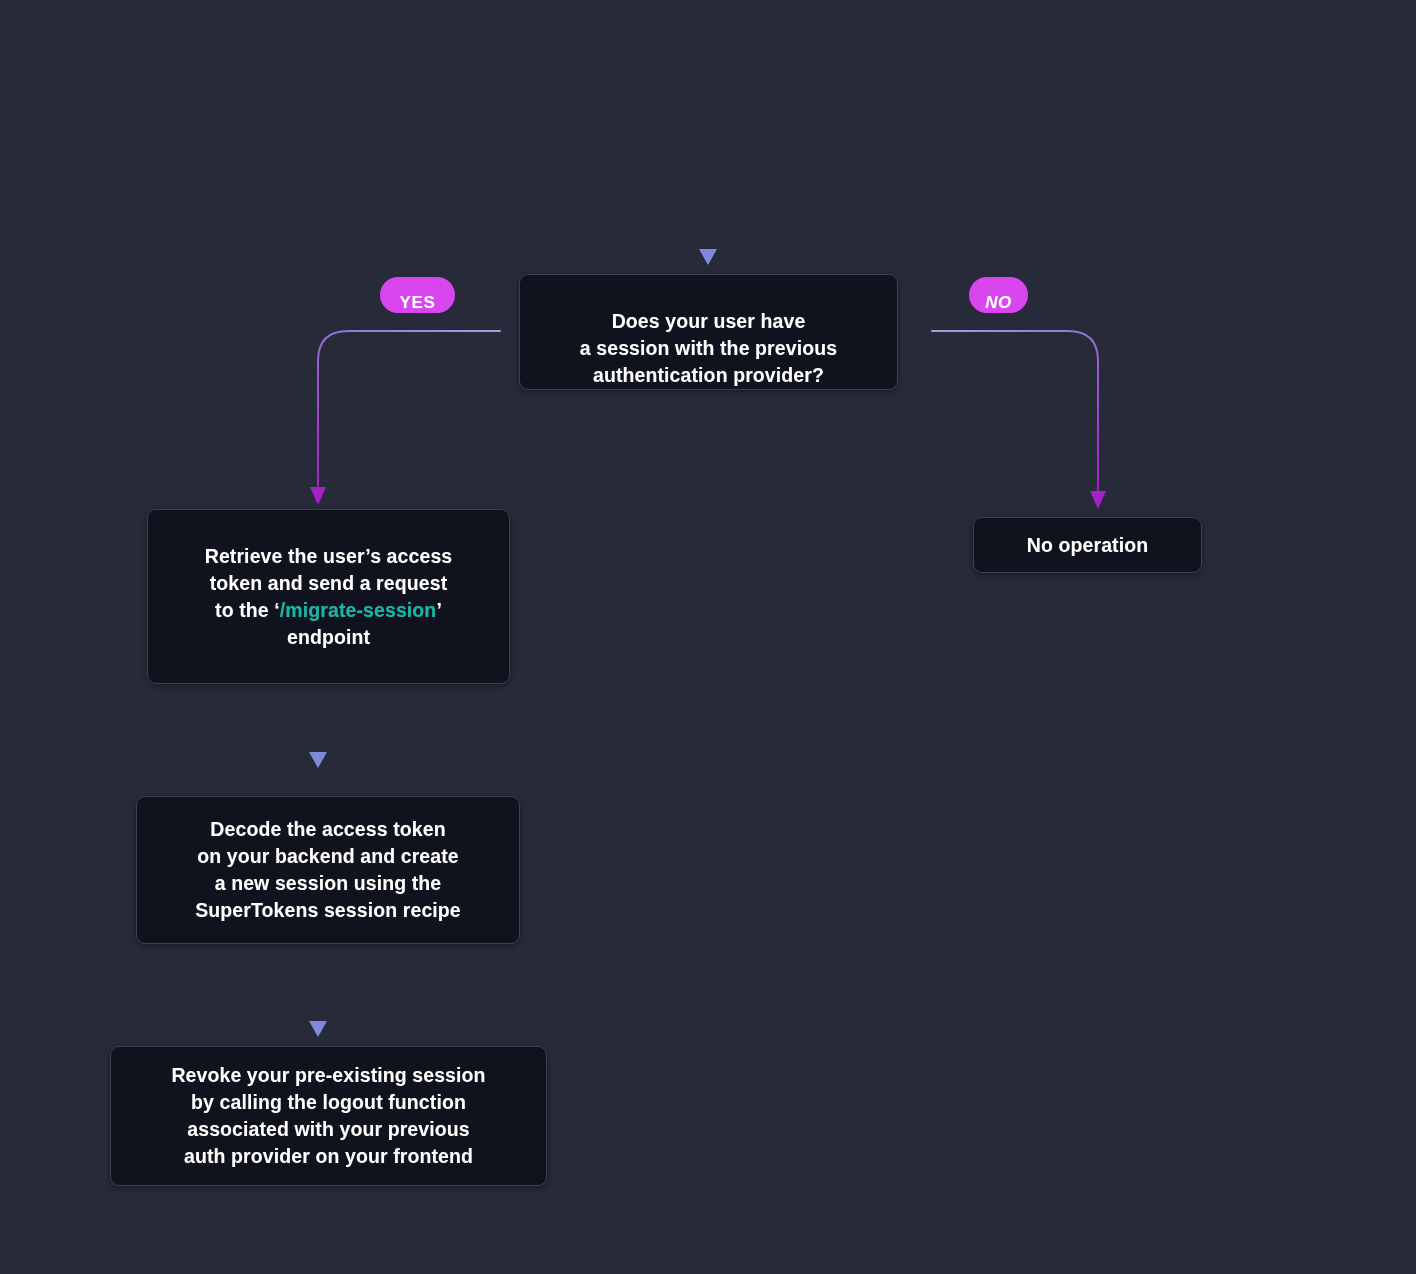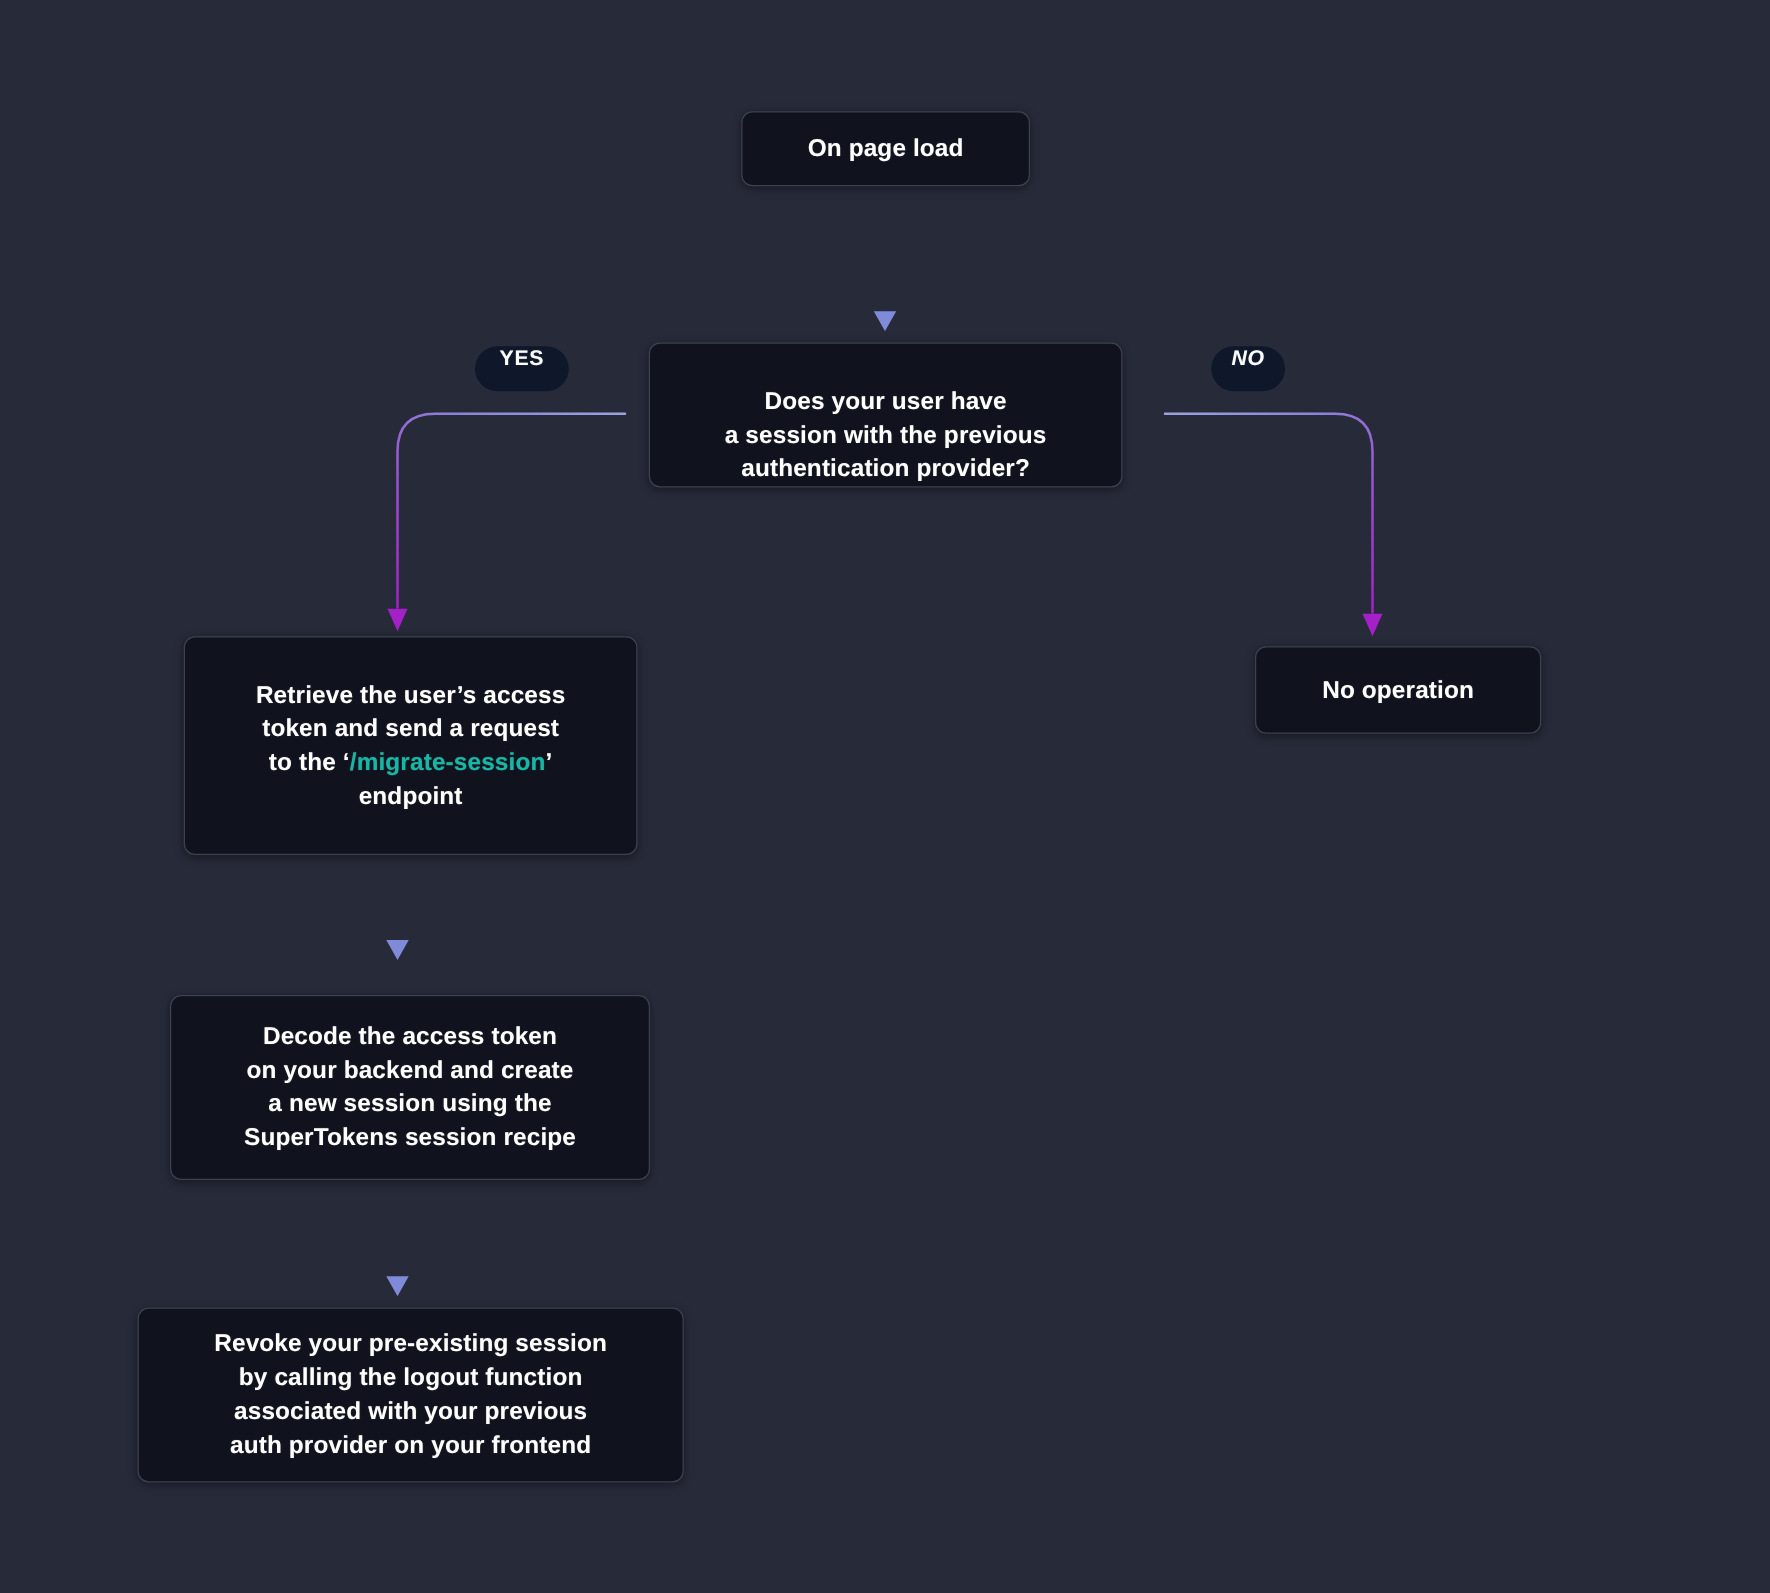--- a/index.html
+++ b/index.html
@@ -55,39 +55,39 @@
   .node .node-text {
     display: block;
     width: 100%;
     white-space: pre-line;
     text-shadow: 0 0 1px rgba(255,255,255,0.25);
   }
 
   
   #node-start       { left: 593px;  top: 89px;   width: 231px; height: 60px;  }
   #node-decision    { left: 519px;  top: 274px;  width: 379px; height: 116px; align-items: flex-end; }
-  #node-noop        { left: 973px;  top: 517px;  width: 229px; height: 70px; margin-left: 31px;  }
+  #node-noop        { left: 973px;  top: 517px;  width: 229px; height: 56px;  }
   #node-retrieve    { left: 147px;  top: 509px;  width: 363px; height: 175px; }
   #node-decode      { left: 136px;  top: 796px;  width: 384px; height: 148px; }
   #node-revoke      { left: 110px;  top: 1046px; width: 437px; height: 140px; }
 
   .code-token { color: #14b8a6; }
 
   
   .branch-badge {
     position: absolute;
     box-sizing: border-box;
-    background: #0f172a;
+    background: #d946ef;
     border-radius: 999px;
     color: #ffffff;
     font-weight: 700;
     font-size: 17px;
     letter-spacing: 0.6px;
     display: flex;
-    align-items: flex-start;
+    align-items: flex-end;
     justify-content: center;
     text-shadow: 0 0 1px rgba(255,255,255,0.25);
   }
   #badge-yes { left: 380px; top: 277px;  width: 75px;  height: 36px; }
   #badge-no  { left: 969px; top: 277px;  width: 59px;  height: 36px; font-style: italic; }
 </style>
 </head>
 <body>
 
 <div id="flow-canvas">
@@ -130,23 +130,20 @@
       <path d="M 318 661 L 318 752" stroke="url(#gradDownPurpleToBlue)" stroke-width="2" fill="none"></path>
       <path d="M 309 752 L 327 752 L 318 768 Z" fill="#7f8bd8"></path>
     </g>
 
     <g>
       <path d="M 318 927 L 318 1021" stroke="url(#gradDownPurpleToBlue)" stroke-width="2" fill="none"></path>
       <path d="M 309 1021 L 327 1021 L 318 1037 Z" fill="#7f8bd8"></path>
     </g>
   </svg>
 
-  <div class="node" id="node-start">
-    <span class="node-text">On page load</span>
-  </div>
 
   <div class="node" id="node-decision">
     <span class="node-text">Does your user have
 a session with the previous
 authentication provider?</span>
   </div>
 
   <div class="node" id="node-noop">
     <span class="node-text">No operation</span>
   </div>

